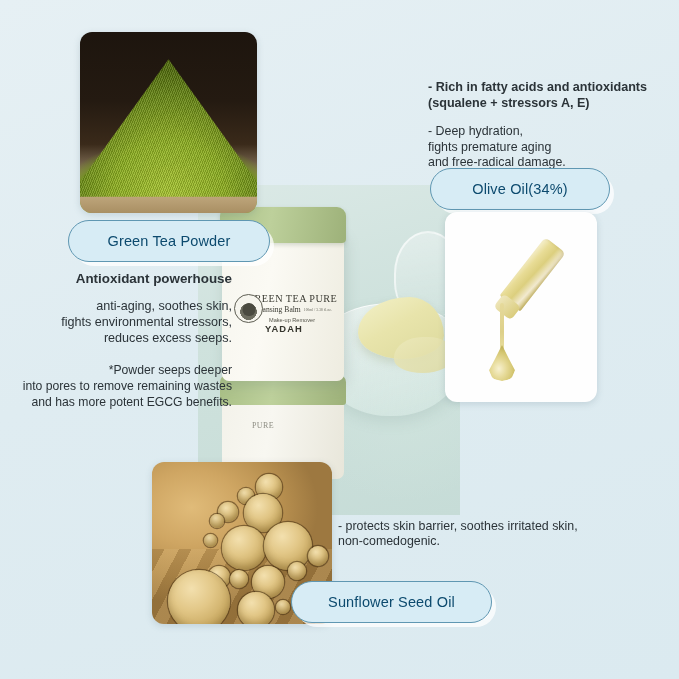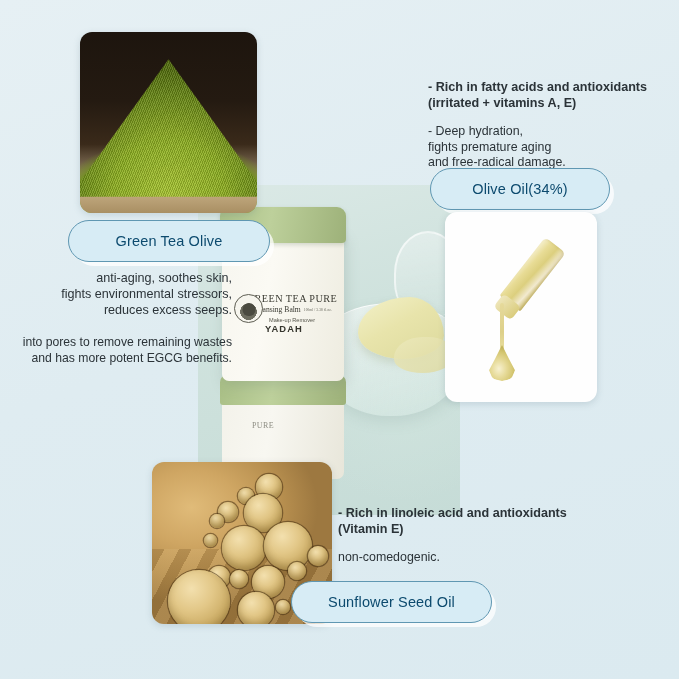--- a/index.html
+++ b/index.html
@@ -397,39 +397,41 @@
       <div class="jar-brand">YADAH</div>
     </div>
   </div>
 
   <div class="photo photo-matcha">
     <div class="matcha-board"></div>
     <div class="matcha-cone"></div>
   </div>
 
   <div class="pill pill-green-tea">
-    <span>Green Tea Olive</span>
+    <span>Green Tea Powder</span>
   </div>
 
   <div class="txt block-matcha">
+    <div class="head">Antioxidant powerhouse</div>
     <div class="body">
       <span class="nowrap-line">anti-aging, soothes skin,</span>
       <span class="nowrap-line">fights environmental stressors,</span>
       <span class="nowrap-line">reduces excess seeps.</span>
     </div>
     <div class="note">
+      <span class="nowrap-line">*Powder seeps deeper</span>
       <span class="nowrap-line">into pores to remove remaining wastes</span>
       <span class="nowrap-line">and has more potent EGCG benefits.</span>
     </div>
   </div>
 
   <div class="txt block-olive">
     <div class="head">
       <span class="nowrap-line">- Rich in fatty acids and antioxidants</span>
-      <span class="nowrap-line">(irritated + vitamins A, E)</span>
+      <span class="nowrap-line">(squalene + stressors A, E)</span>
     </div>
     <div class="body">
       <span class="nowrap-line">- Deep hydration,</span>
       <span class="nowrap-line">fights premature aging</span>
       <span class="nowrap-line">and free-radical damage.</span>
     </div>
   </div>
 
   <div class="pill pill-olive">
     <span>Olive Oil(34%)</span>
@@ -462,22 +464,19 @@
     <div class="bub" style="left:16px;top:108px;width:62px;height:62px;"></div>
     <div class="bub" style="left:86px;top:130px;width:36px;height:36px;"></div>
     <div class="bub" style="left:124px;top:138px;width:14px;height:14px;"></div>
   </div>
 
   <div class="pill pill-sunflower">
     <span>Sunflower Seed Oil</span>
   </div>
 
   <div class="txt block-sunflower">
-    <div class="head">
-      <span class="nowrap-line">- Rich in linoleic acid and antioxidants</span>
-      <span class="nowrap-line">(Vitamin E)</span>
-    </div>
     <div class="body">
+      <span class="nowrap-line">- protects skin barrier, soothes irritated skin,</span>
       <span class="nowrap-line">non-comedogenic.</span>
     </div>
   </div>
 
 </div>
 
 </body></html>

